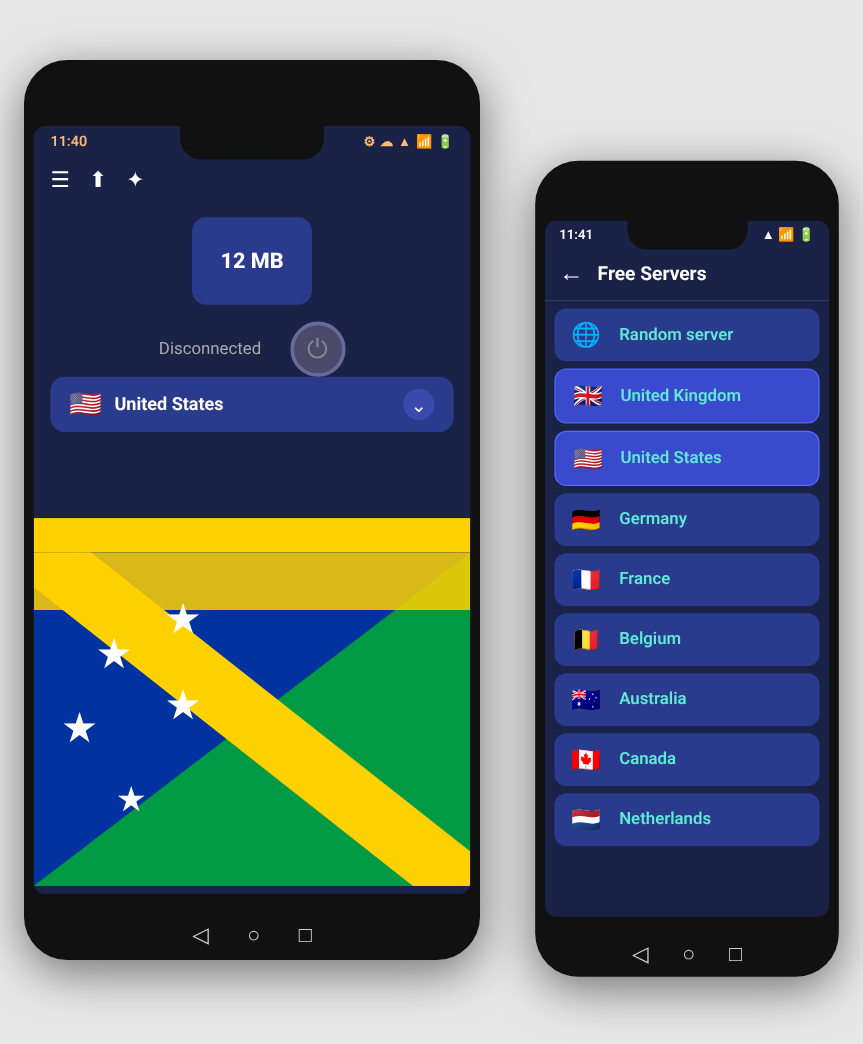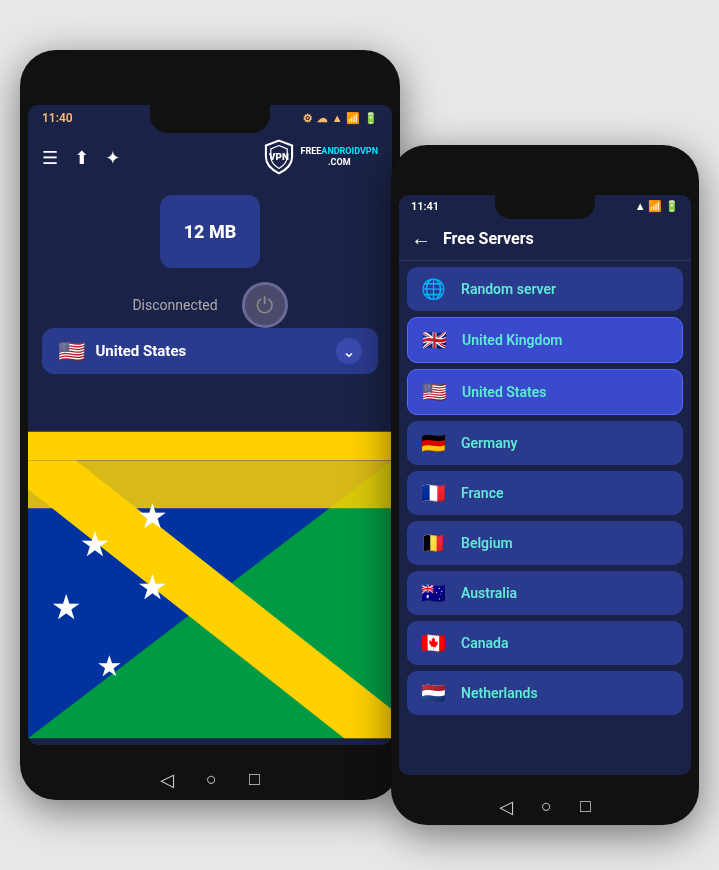--- a/index.html
+++ b/index.html
@@ -221,24 +221,24 @@
     }
 
     .nav-btn {
       color: white;
       font-size: 18px;
       opacity: 0.8;
     }
 
     
     .phone-right {
-      width: 308px;
+      width: 253px;
       height: 680px;
       right: 20px;
-      bottom: 45px;
+      bottom: 56px;
       z-index: 2;
     }
 
     .phone-right .phone-screen {
       position: absolute;
       top: 50px;
       left: 8px;
       right: 8px;
       bottom: 50px;
       background: #1a2347;
@@ -355,31 +355,20 @@
         <span>🔋</span>
       </div>
     </div>
 
     <div class="top-bar">
       <div class="top-icons">
         <span class="icon-btn">☰</span>
         <span class="icon-btn">⬆</span>
         <span class="icon-btn">✦</span>
       </div>
-      <div class="logo-area">
-        <svg class="shield-logo" viewBox="0 0 40 44" fill="none" xmlns="http://www.w3.org/2000/svg">
-          <path d="M20 2 L36 8 V22 C36 31 28 38 20 42 C12 38 4 31 4 22 V8 Z" fill="none" stroke="white" stroke-width="2.5"></path>
-          <path d="M20 8 L30 12 V22 C30 28 25 33 20 36 C15 33 10 28 10 22 V12 Z" fill="#1a2347" stroke="white" stroke-width="1.5"></path>
-          <text x="20" y="26" text-anchor="middle" font-size="12" font-weight="900" fill="white">VPN</text>
-        </svg>
-        <div class="logo-text">
-          <div><span>FREE</span><span style="color:#00e5ff">ANDROIDVPN</span></div>
-          <div style="color:white">.COM</div>
-        </div>
-      </div>
     </div>
 
     <div class="stats-row">
       <div class="stat-box">12 MB</div>
     </div>
 
     <div class="disconnect-row">
       <span class="disconnect-label">Disconnected</span>
       <div class="power-btn">
         <span>⏻</span>

